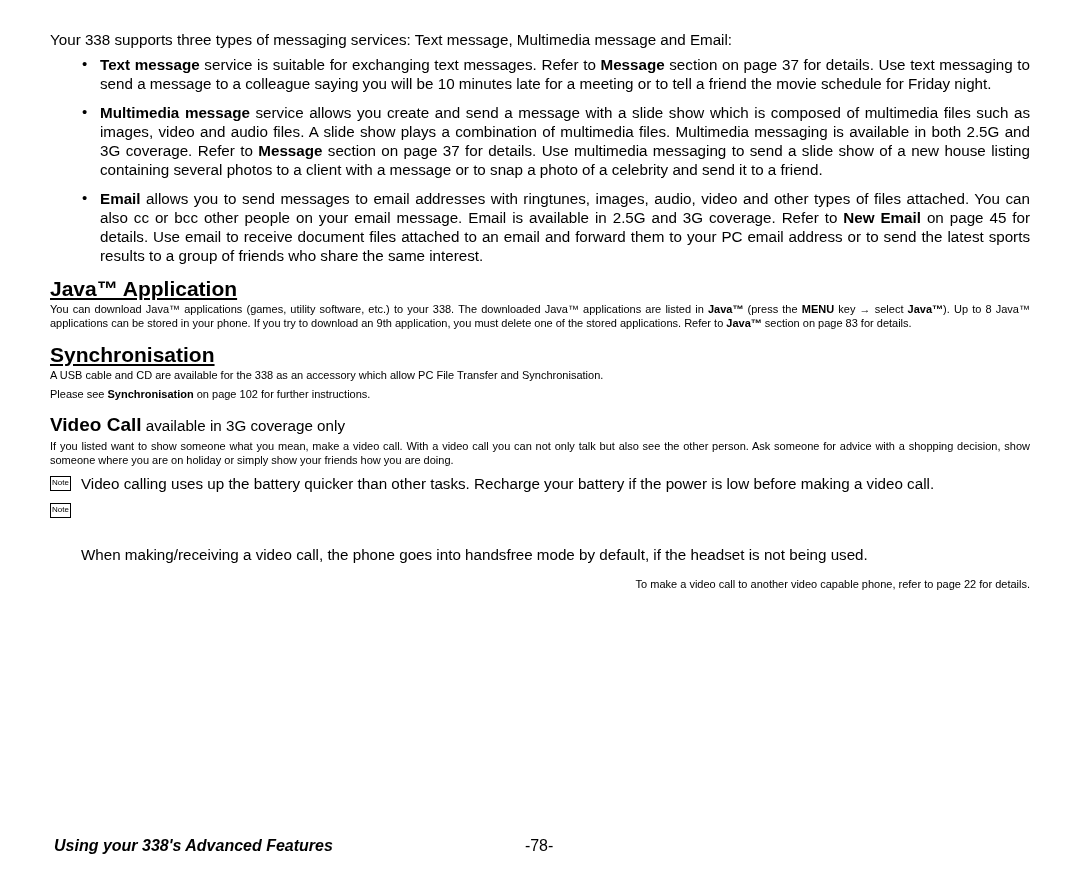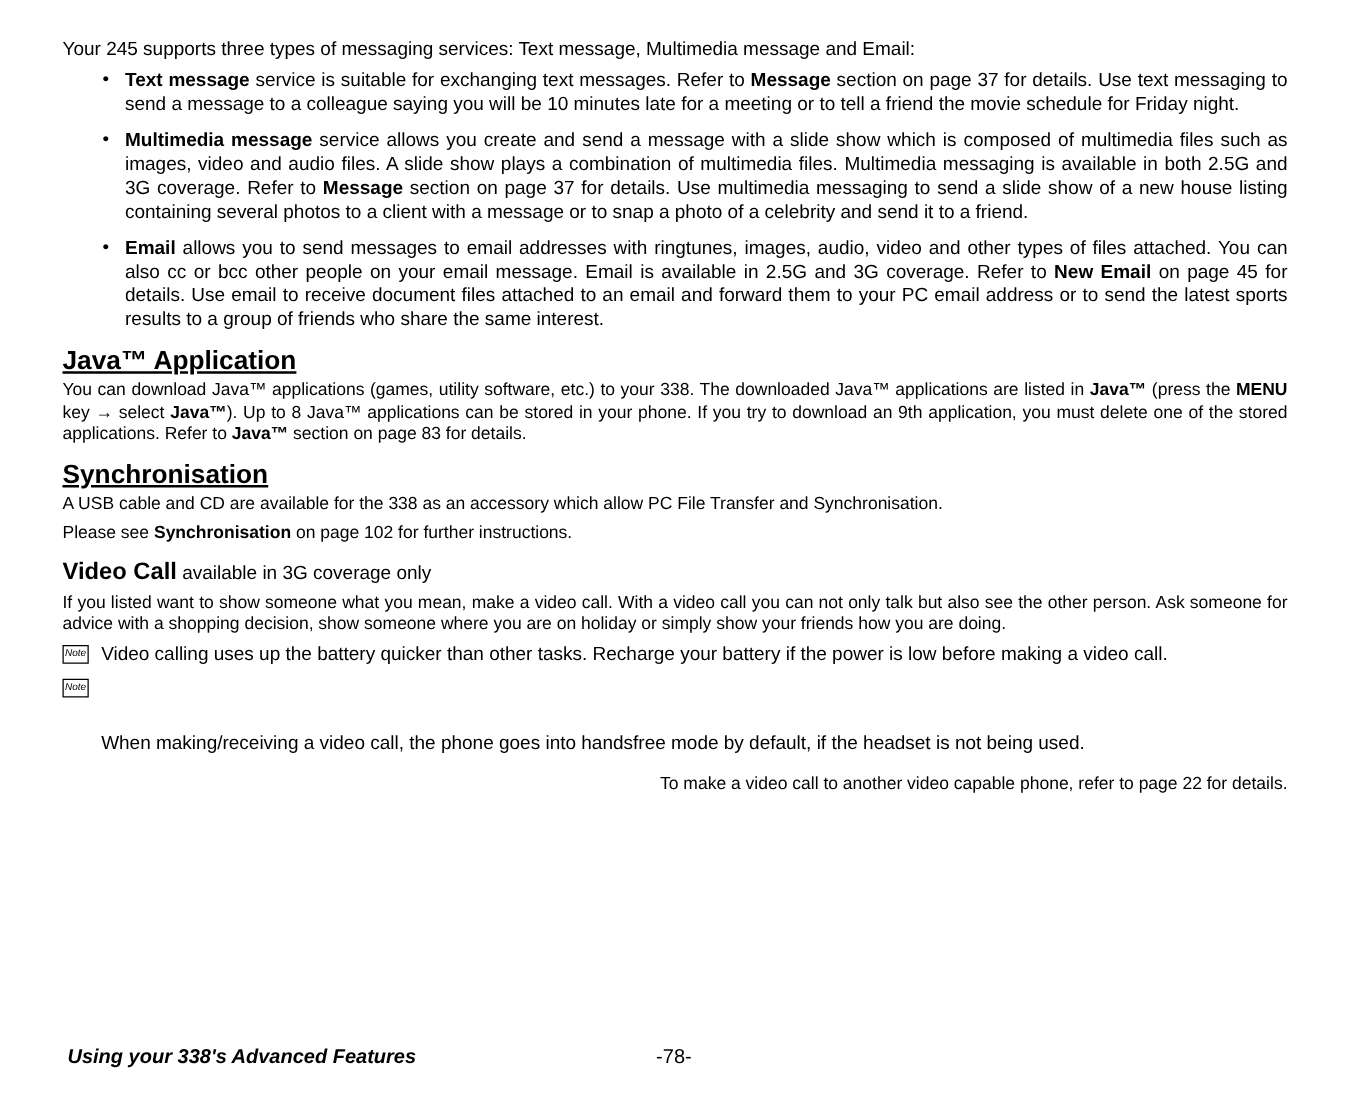--- a/index.html
+++ b/index.html
@@ -47,21 +47,21 @@
     text-justify: inter-word;
   }
   .bullet-item::before {
     content: "•";
     position: absolute;
     left: 0;
     top: 0;
     font-size: 15px;
   }
   .body-para {
-    font-size: 14px;
+    font-size: 11px;
     line-height: 1.25;
     margin-bottom: 6px;
     text-align: justify;
     text-justify: inter-word;
   }
   .bold { font-weight: bold; }
   .note-row {
     display: flex;
     align-items: flex-start;
     margin-bottom: 8px;
@@ -73,21 +73,20 @@
     line-height: 1;
     padding: 2px 1px 3px 1px;
     margin-right: 10px;
     margin-top: 2px;
     text-align: center;
     font-family: Arial, sans-serif;
     position: relative;
   }
   .note-icon-inner {
     display: block;
-    font-style: italic;
   }
   .note-text {
     flex: 1;
     font-size: 15.2px;
     line-height: 1.25;
     text-align: justify;
     text-justify: inter-word;
   }
   .footer {
     position: absolute;
@@ -117,21 +116,21 @@
   }
   .arrow {
     font-family: Arial, sans-serif;
   }
 </style>
 </head>
 <body>
 
 <div class="page">
 
-  <div class="intro-text">Your 245 supports three types of messaging services: Text message, Multimedia message and Email:</div>
+  <div class="intro-text">Your 338 supports three types of messaging services: Text message, Multimedia message and Email:</div>
 
   <ul class="bullet-list">
     <li class="bullet-item">
       <span class="bold">Text message</span><span> service is suitable for exchanging text messages. Refer to </span><span class="bold">Message</span><span> section on page 37 for details. Use text messaging to send a message to a colleague saying you will be 10 minutes late for a meeting or to tell a friend the movie schedule for Friday night.</span>
     </li>
     <li class="bullet-item">
       <span class="bold">Multimedia message</span><span> service allows you create and send a message with a slide show which is composed of multimedia files such as images, video and audio files. A slide show plays a combination of multimedia files. Multimedia messaging is available in both 2.5G and 3G coverage. Refer to </span><span class="bold">Message</span><span> section on page 37 for details. Use multimedia messaging to send a slide show of a new house listing containing several photos to a client with a message or to snap a photo of a celebrity and send it to a friend.</span>
     </li>
     <li class="bullet-item">
       <span class="bold">Email</span><span> allows you to send messages to email addresses with ringtunes, images, audio, video and other types of files attached. You can also cc or bcc other people on your email message. Email is available in 2.5G and 3G coverage. Refer to </span><span class="bold">New Email</span><span> on page 45 for details. Use email to receive document files attached to an email and forward them to your PC email address or to send the latest sports results to a group of friends who share the same interest.</span>

